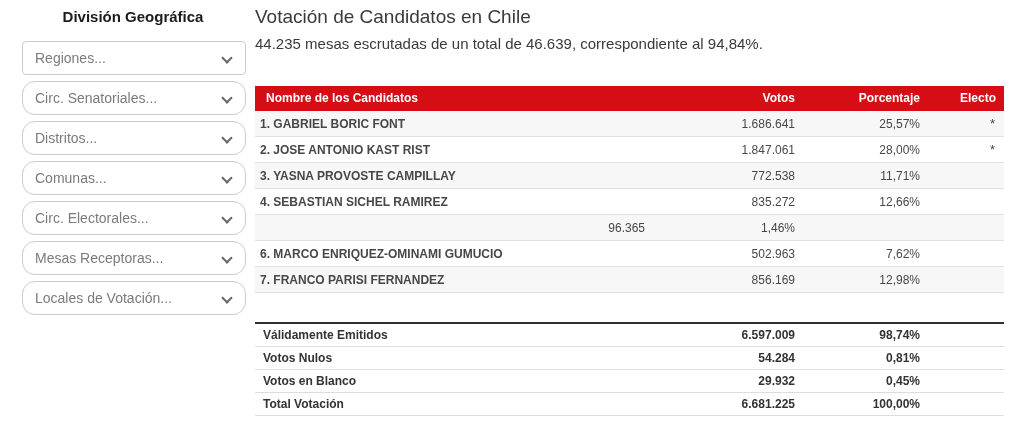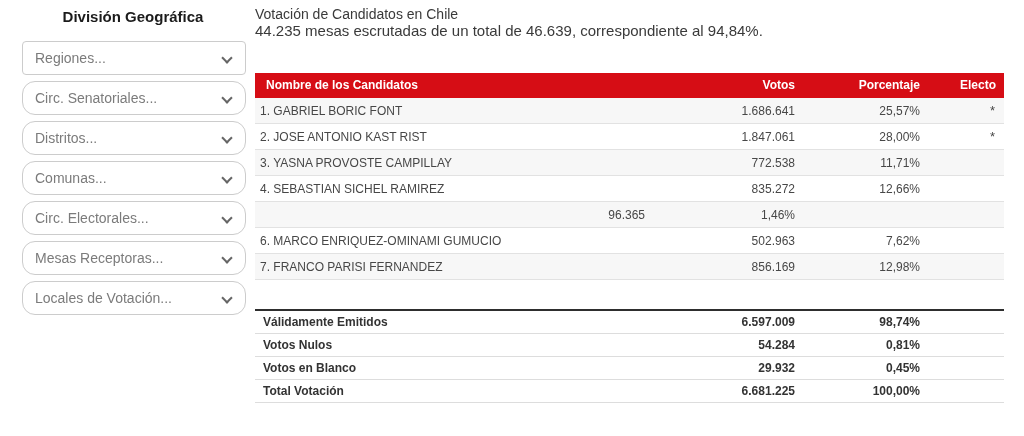--- a/index.html
+++ b/index.html
@@ -55,24 +55,25 @@
   }
 
   
   .main {
     position: absolute;
     left: 255px; top: 0;
     width: 749px;
   }
   .page-title {
     margin-top: 6px;
-    font-size: 14px;
+    font-size: 19px;
     color: #3a3a3a;
   }
   .page-subtitle {
+    margin-top: 7px;
     font-size: 15px;
     color: #3a3a3a;
   }
 
   
   .ctable { margin-top: 34px; width: 749px; }
   .thead {
     display: grid;
     grid-template-columns: 1fr 150px 125px 84px;
     height: 25px;
@@ -90,21 +91,21 @@
     display: grid;
     grid-template-columns: 1fr 150px 125px 84px;
     height: 26px;
     line-height: 26px;
     font-size: 12px;
     color: #474747;
     border-bottom: 1px solid #e2e2e2;
     background: #ffffff;
   }
   .trow:nth-child(even) { background: #f7f7f7; }
-  .trow .c-name  { padding-left: 5px; white-space: nowrap; overflow: hidden; }
+  .trow .c-name  { padding-left: 5px; white-space: nowrap; overflow: hidden; font-weight: bold; }
   .trow .c-num   { text-align: right; }
   .trow .c-elect { text-align: right; padding-right: 9px; font-size: 13px; }
 
   
   .stable {
     margin-top: 29px;
     width: 749px;
     border-top: 2px solid #2e2e2e;
   }
   .srow {

